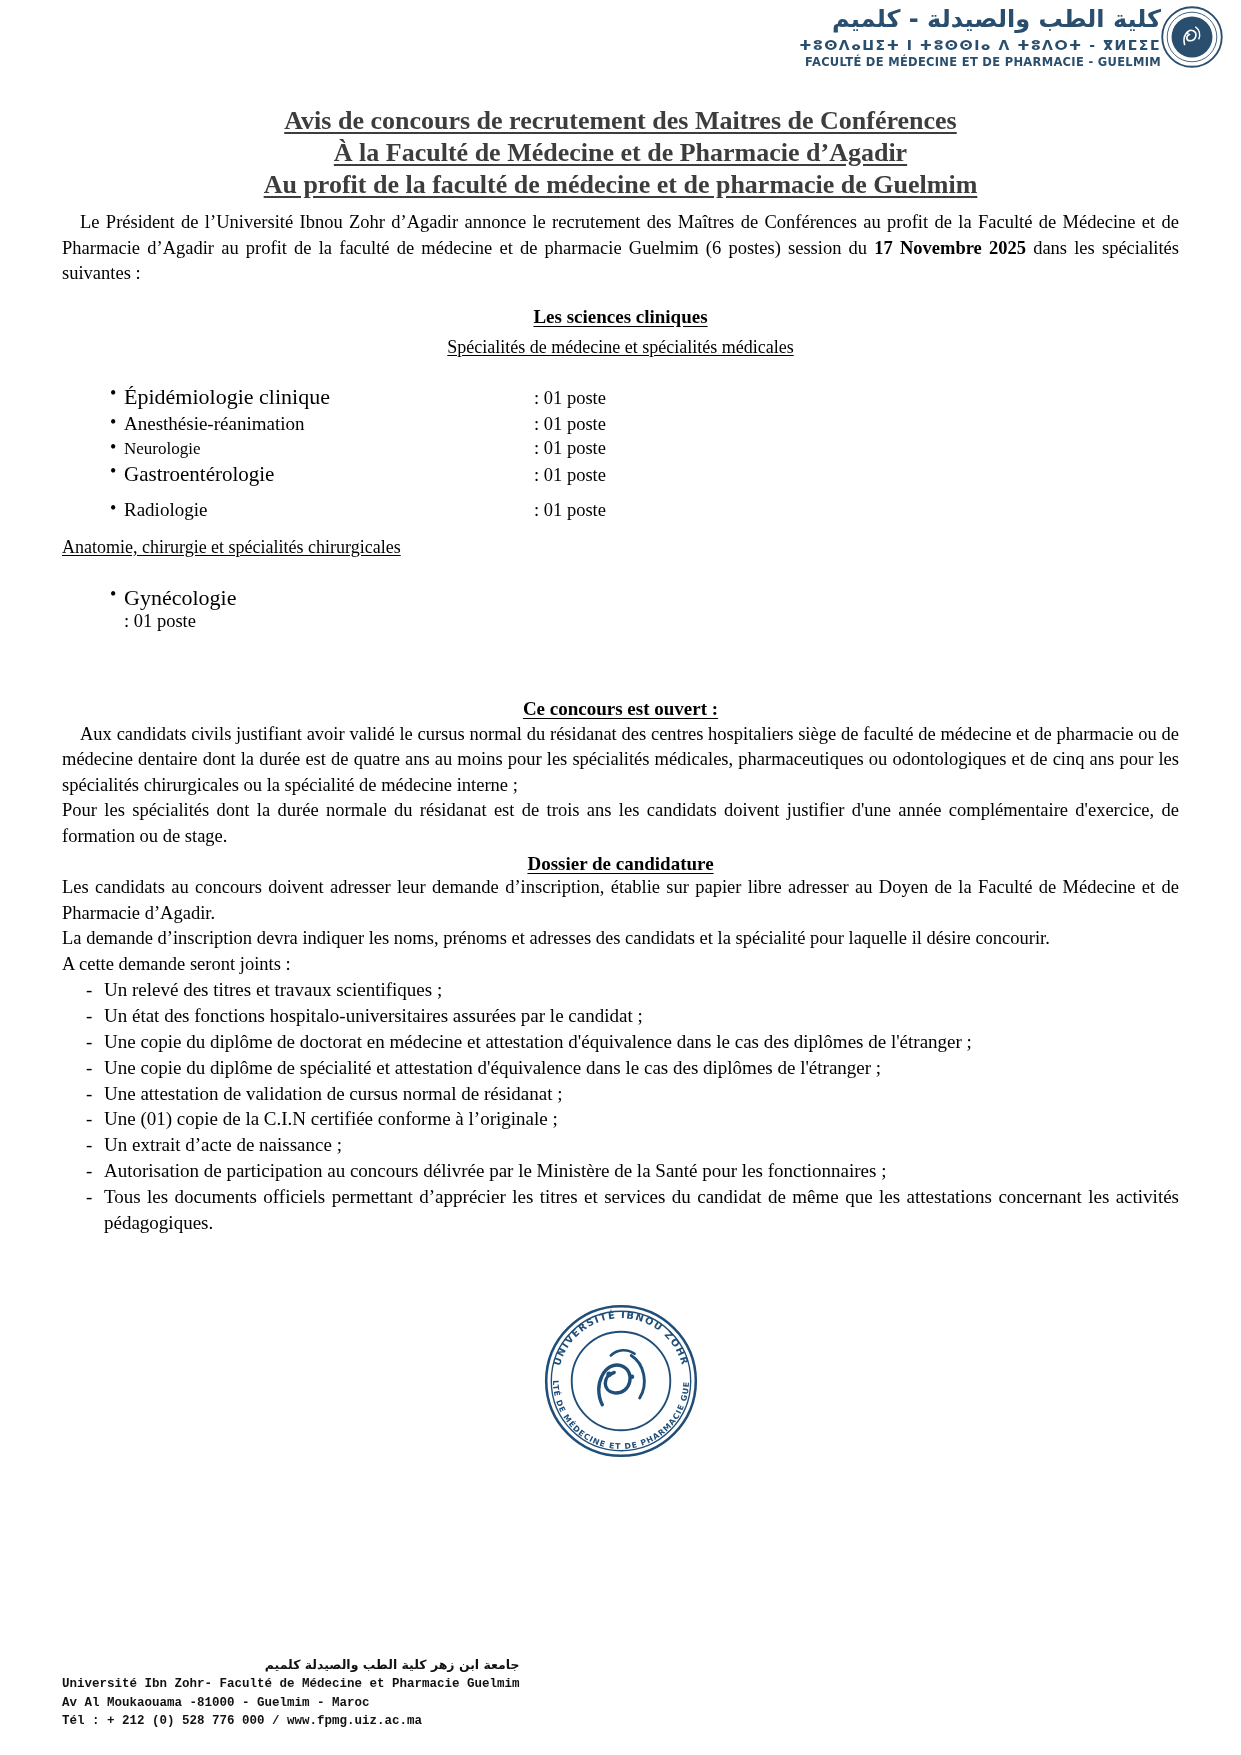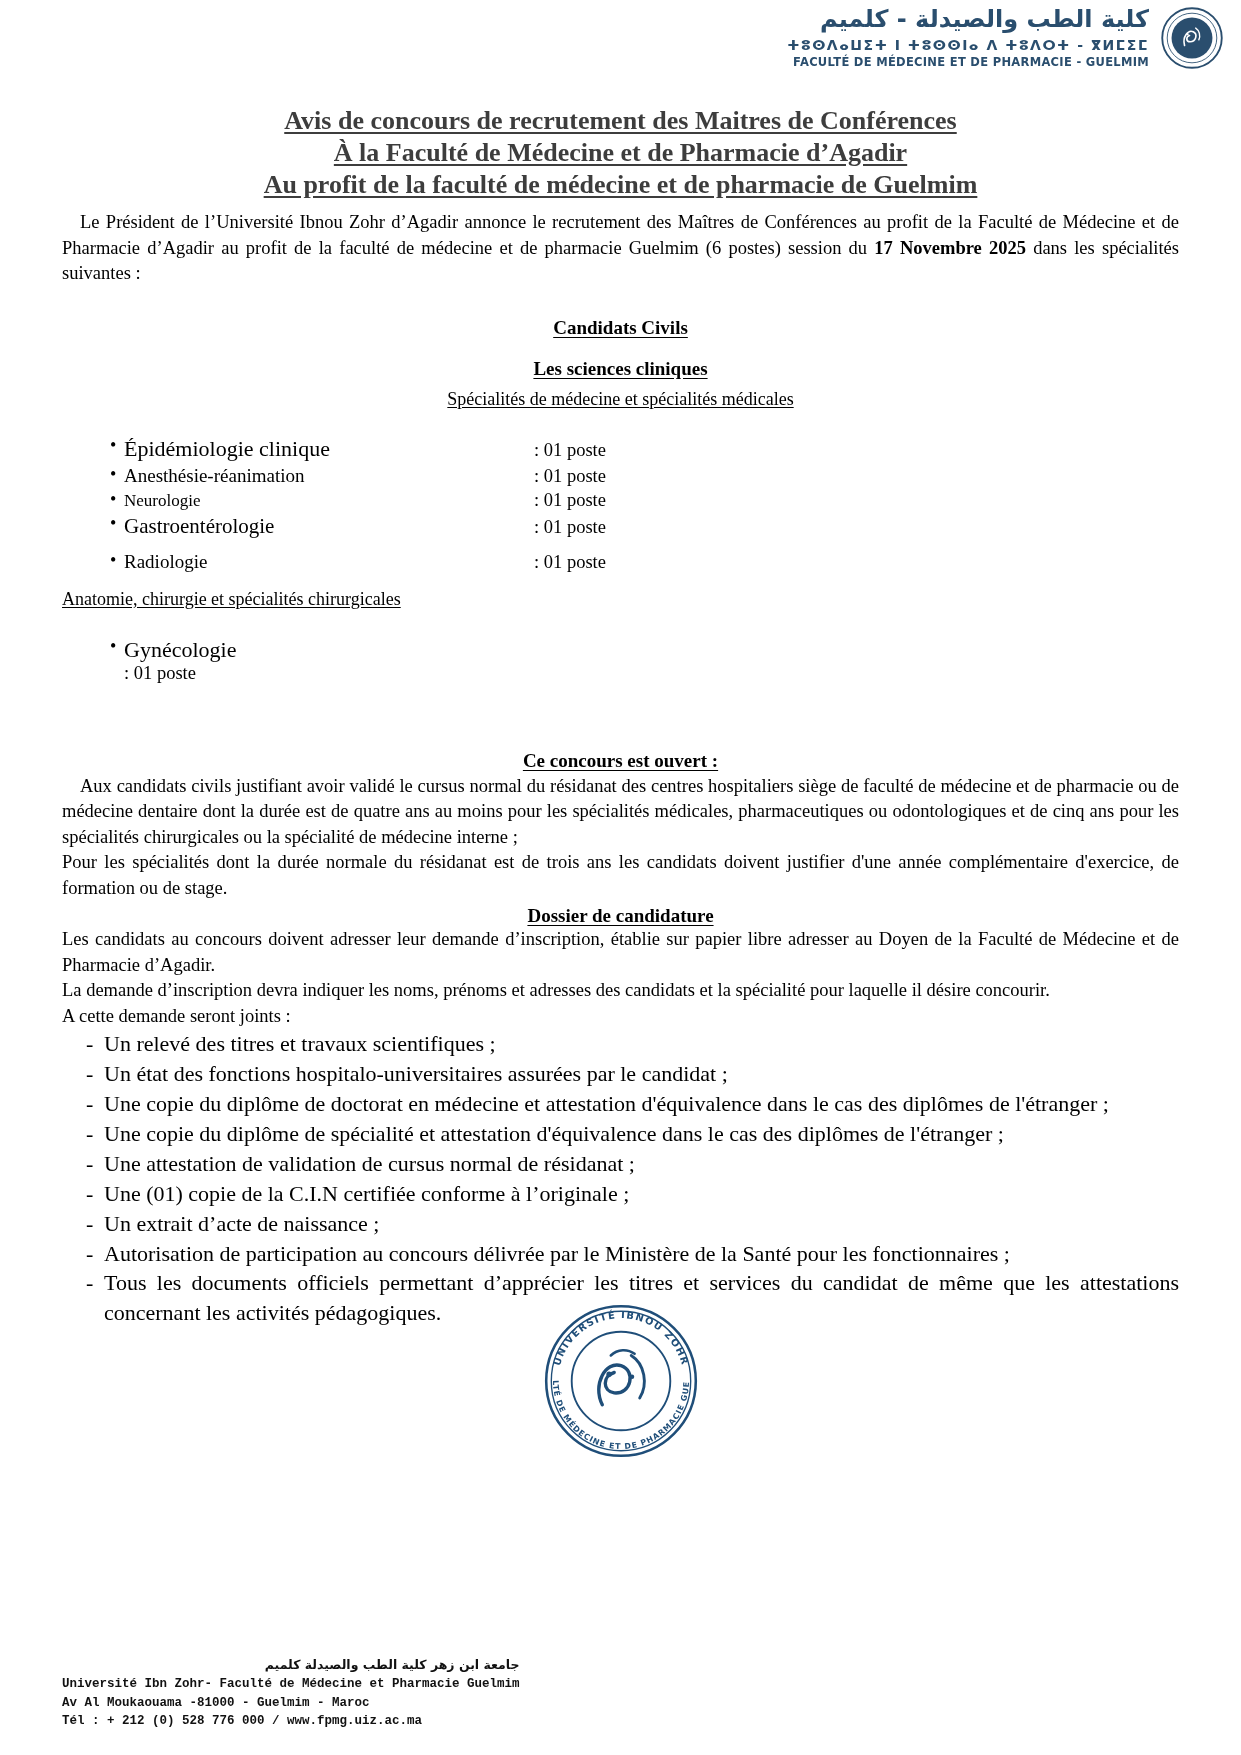--- a/index.html
+++ b/index.html
@@ -9,21 +9,21 @@
     background:#ffffff;
     font-family:"Liberation Serif", serif;
     color:#000000;
     position:relative;
     overflow:hidden;
   }
 
   
   .page-header{
     position:absolute; top:6px; right:18px;
-    display:flex; align-items:flex-end; gap:12px;
+    display:flex; align-items:center; 
   }
   .hdr-text{ text-align:right; line-height:1.15; }
   .hdr-ar{
     font-family:"DejaVu Sans", sans-serif;
     font-size:24px; font-weight:700; color:#2a4e6e;
     letter-spacing:1px; direction:rtl;
   }
   .hdr-tif{
     font-family:"DejaVu Sans", sans-serif;
     font-size:14px; font-weight:700; color:#2a4e6e;
@@ -83,21 +83,21 @@
     position:absolute; left:48px; top:-1px;
     font-size:18px;
   }
   .spec-name{ flex:0 0 auto; width:410px; }
   .spec-count{ flex:0 0 auto; }
 
   
   ul.docs{ list-style:none; margin:0; padding:0; }
   ul.docs li{
     position:relative; padding-left:42px;
-    font-size:22px; line-height:1.36;
+    font-size:19px; line-height:1.36;
     text-align:justify;
   }
   ul.docs li::before{
     content:"-";
     position:absolute; left:24px; top:0;
   }
 
   a.mail{ color:#1a4fc4; text-decoration:underline; }
 
   
@@ -138,21 +138,20 @@
 </div>
 
 <div class="doc-title t1"><span>Avis de concours de recrutement des Maitres de Conférences</span></div>
 <div class="doc-title t2"><span>À la Faculté de Médecine et de Pharmacie d’Agadir</span></div>
 <div class="doc-title t3"><span>Au profit de la faculté de médecine et de pharmacie de Guelmim</span></div>
 
 <div class="body-wrap">
 
   <p class="para indent"><span>Le Président de l’Université Ibnou Zohr d’Agadir annonce le recrutement des Maîtres de Conférences au profit de la Faculté de Médecine et de Pharmacie d’Agadir au profit de la faculté de médecine et de pharmacie Guelmim (6 postes) session du </span><b>17 Novembre 2025</b><span> dans les spécialités suivantes :</span></p>
 
-  <div class="ctr-head" style="margin-top:30px;"><span>Candidats Civils</span></div>
 
   <div class="ctr-head" style="margin-top:19px;"><span>Les sciences cliniques </span></div>
 
   <div style="margin-top:9px;text-align:center;">
     <span class="sub-head">Spécialités de médecine et spécialités médicales</span>
   </div>
 
   <ul class="spec" id="med-list" style="margin-top:26px;">
       <li style="font-size: 22px; margin-bottom: 3px;">
         <span class="spec-name">Épidémiologie clinique</span>

